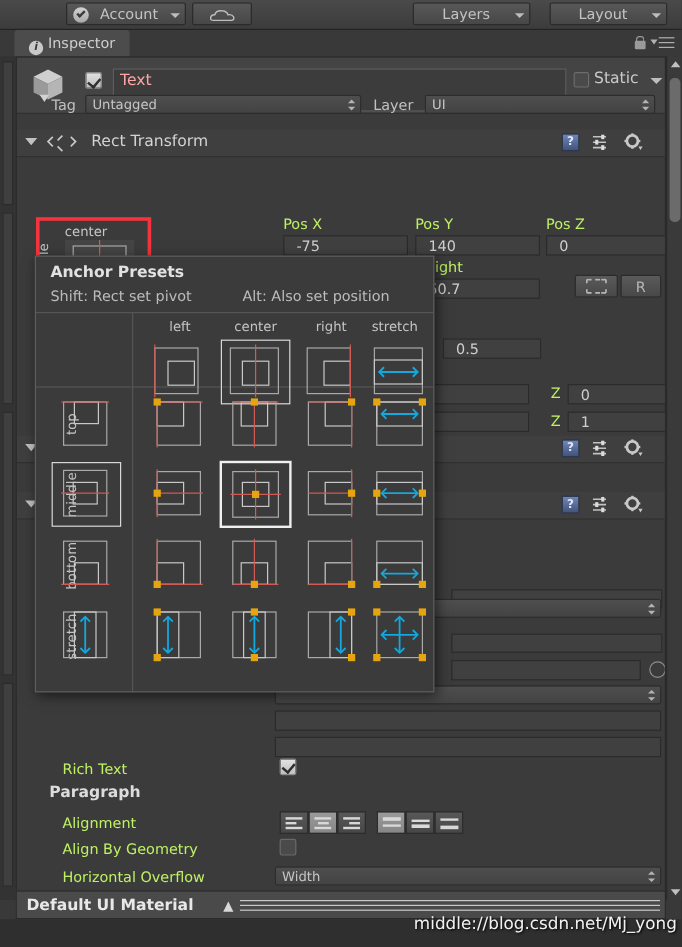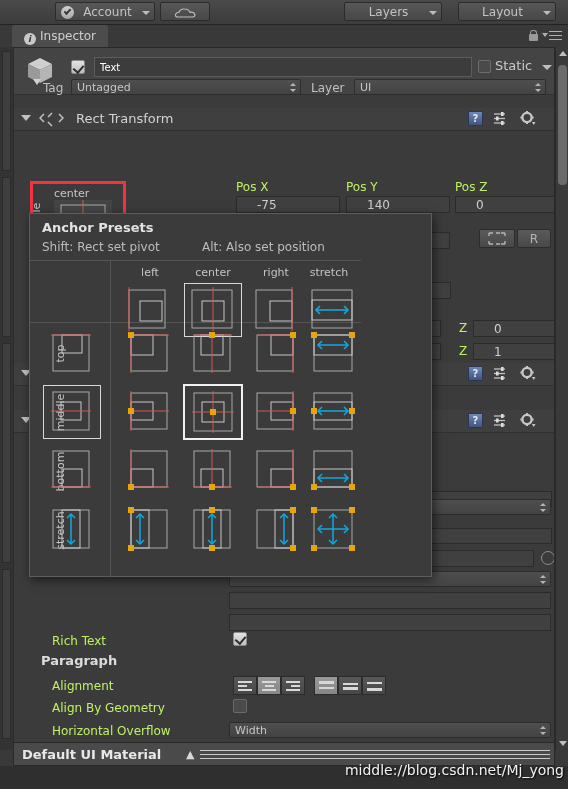--- a/index.html
+++ b/index.html
@@ -43,22 +43,22 @@
 
   
   .inspector{position:absolute;left:13px;top:47px;width:542px;height:703px;
              background:#3b3b3b;border:1px solid #2a2a2a;box-sizing:border-box;overflow:hidden;}
   .obj-head{position:absolute;left:0;top:0;width:540px;height:46px;background:#444444;border-bottom:1px solid #303030;}
   .cube{position:absolute;left:10px;top:7px;width:34px;height:32px;}
   .cb-check{position:absolute;left:57px;top:12px;width:14px;height:14px;
         background:linear-gradient(#e2e2e2,#bdbdbd);border:1px solid #8a8a8a;border-radius:2px;box-sizing:border-box;}
   .cb-check:after{content:"";position:absolute;left:3px;top:2px;width:5px;height:8px;
         border-right:2.4px solid #2e2e2e;border-bottom:2.4px solid #2e2e2e;transform:rotate(40deg);}
-  .namefield{position:absolute;left:80px;top:9px;width:378px;height:20px;background:#3c3c3c;
-        border:1px solid #5d5d5d;box-sizing:border-box;color:#ffffff;font-size:10px;line-height:19px;padding-left:5px;}
+  .namefield{position:absolute;left:80px;top:9px;width:378px;height:36px;background:#3c3c3c;
+        border:1px solid #5d5d5d;box-sizing:border-box;color:#fca5a5;font-size:13px;line-height:19px;padding-left:5px;}
   .static-box{position:absolute;left:464px;top:12px;width:13px;height:13px;background:#4a4a4a;
         border:1px solid #6c6c6c;border-radius:2px;box-sizing:border-box;}
   .static-lbl{position:absolute;left:481px;top:10px;font-size:13px;color:#c9c9c9;}
   .static-caret{position:absolute;left:528px;top:17px;width:0;height:0;
         border-left:5px solid transparent;border-right:5px solid transparent;border-top:5px solid #bdbdbd;}
   .tag-lbl{position:absolute;left:29px;top:33px;font-size:12px;color:#c0c0c0;}
   .layer-lbl{position:absolute;left:297px;top:33px;font-size:12px;color:#c0c0c0;}
   .popupfield{position:absolute;height:16px;background:linear-gradient(#4e4e4e,#434343);
         border:1px solid #2d2d2d;border-radius:2px;box-sizing:border-box;
         color:#c6c6c6;font-size:11px;line-height:15px;padding-left:5px;}
@@ -76,21 +76,21 @@
   .hdr-icons{position:absolute;right:6px;top:3px;width:80px;height:16px;}
   .ic-help{position:absolute;left:0;top:0;width:15px;height:15px;background:linear-gradient(#6e86b8,#42547d);
         border:1px solid #2b3750;border-radius:1px;color:#dfe7f7;font-size:10px;font-weight:bold;
         text-align:center;line-height:14px;box-sizing:border-box;}
   .ic-preset{position:absolute;left:26px;top:1px;width:14px;height:13px;}
   .ic-gear{position:absolute;left:52px;top:0;width:16px;height:15px;}
 
   
   .fld-lbl{position:absolute;font-size:12px;color:#bef264;}
   .numfield{position:absolute;height:17px;background:#404040;border:1px solid #2b2b2b;
-        box-sizing:border-box;color:#cfcfcf;font-size:12px;line-height:16px;padding-left:20px;}
+        box-sizing:border-box;color:#cfcfcf;font-size:12px;line-height:16px;padding-left:10px;}
   .sq-btn{position:absolute;height:19px;background:linear-gradient(#5a5a5a,#484848);
         border:1px solid #2c2c2c;border-radius:2px;box-sizing:border-box;color:#b5b5b5;
         font-size:12px;text-align:center;line-height:18px;}
 
   
   .anchor-prev{position:absolute;left:18px;top:139px;width:88px;height:62px;background:#3b3b3b;}
   .redbox{position:absolute;left:16px;top:133px;width:96px;height:72px;border:3px solid #f5333f;box-sizing:border-box;}
   .ap-top{position:absolute;left:22px;top:0;font-size:11px;color:#c6c6c6;}
   .ap-mid{position:absolute;left:-14px;top:28px;font-size:11px;color:#c6c6c6;
         transform:rotate(-90deg);transform-origin:center;}
@@ -103,21 +103,21 @@
   .cbx.off{background:#4a4a4a;border:1px solid #6a6a6a;}
 
   .alignbtn{position:absolute;width:24px;height:19px;background:linear-gradient(#585858,#474747);
         border:1px solid #2c2c2c;box-sizing:border-box;}
   .alignbtn.sel{background:linear-gradient(#9a9a9a,#868686);}
   .alignbtn i{position:absolute;left:4px;height:2px;background:#d8d8d8;display:block;}
 
   .sect-title{position:absolute;font-size:13px;font-weight:bold;color:#dcdcdc;}
 
   
-  .popup{position:absolute;left:28px;top:212px;width:403px;height:364px;
+  .popup{position:absolute;left:28px;top:212px;width:333px;height:364px;
          background:#3b3b3b;border:1px solid #5e5e5e;box-sizing:border-box;
          box-shadow:2px 3px 10px rgba(0,0,0,.55);}
   .pop-title{position:absolute;left:12px;top:6px;font-size:13px;font-weight:bold;color:#e2e2e2;}
   .pop-sub1{position:absolute;left:12px;top:26px;font-size:12px;color:#bcbcbc;}
   .pop-sub2{position:absolute;left:172px;top:26px;font-size:12px;color:#bcbcbc;}
   .pop-div{position:absolute;left:0;top:46px;width:331px;height:1px;background:#555;}
   .pop-vdiv{position:absolute;left:80px;top:46px;width:1px;height:317px;background:#555;}
   .pop-hdiv{position:absolute;left:0;top:108px;width:331px;height:1px;background:#555;}
   .colhdr{position:absolute;top:52px;width:56px;text-align:center;font-size:11px;color:#c4c4c4;}
   .rowhdr{position:absolute;left:3px;width:60px;font-size:11px;color:#c4c4c4;text-align:center;

